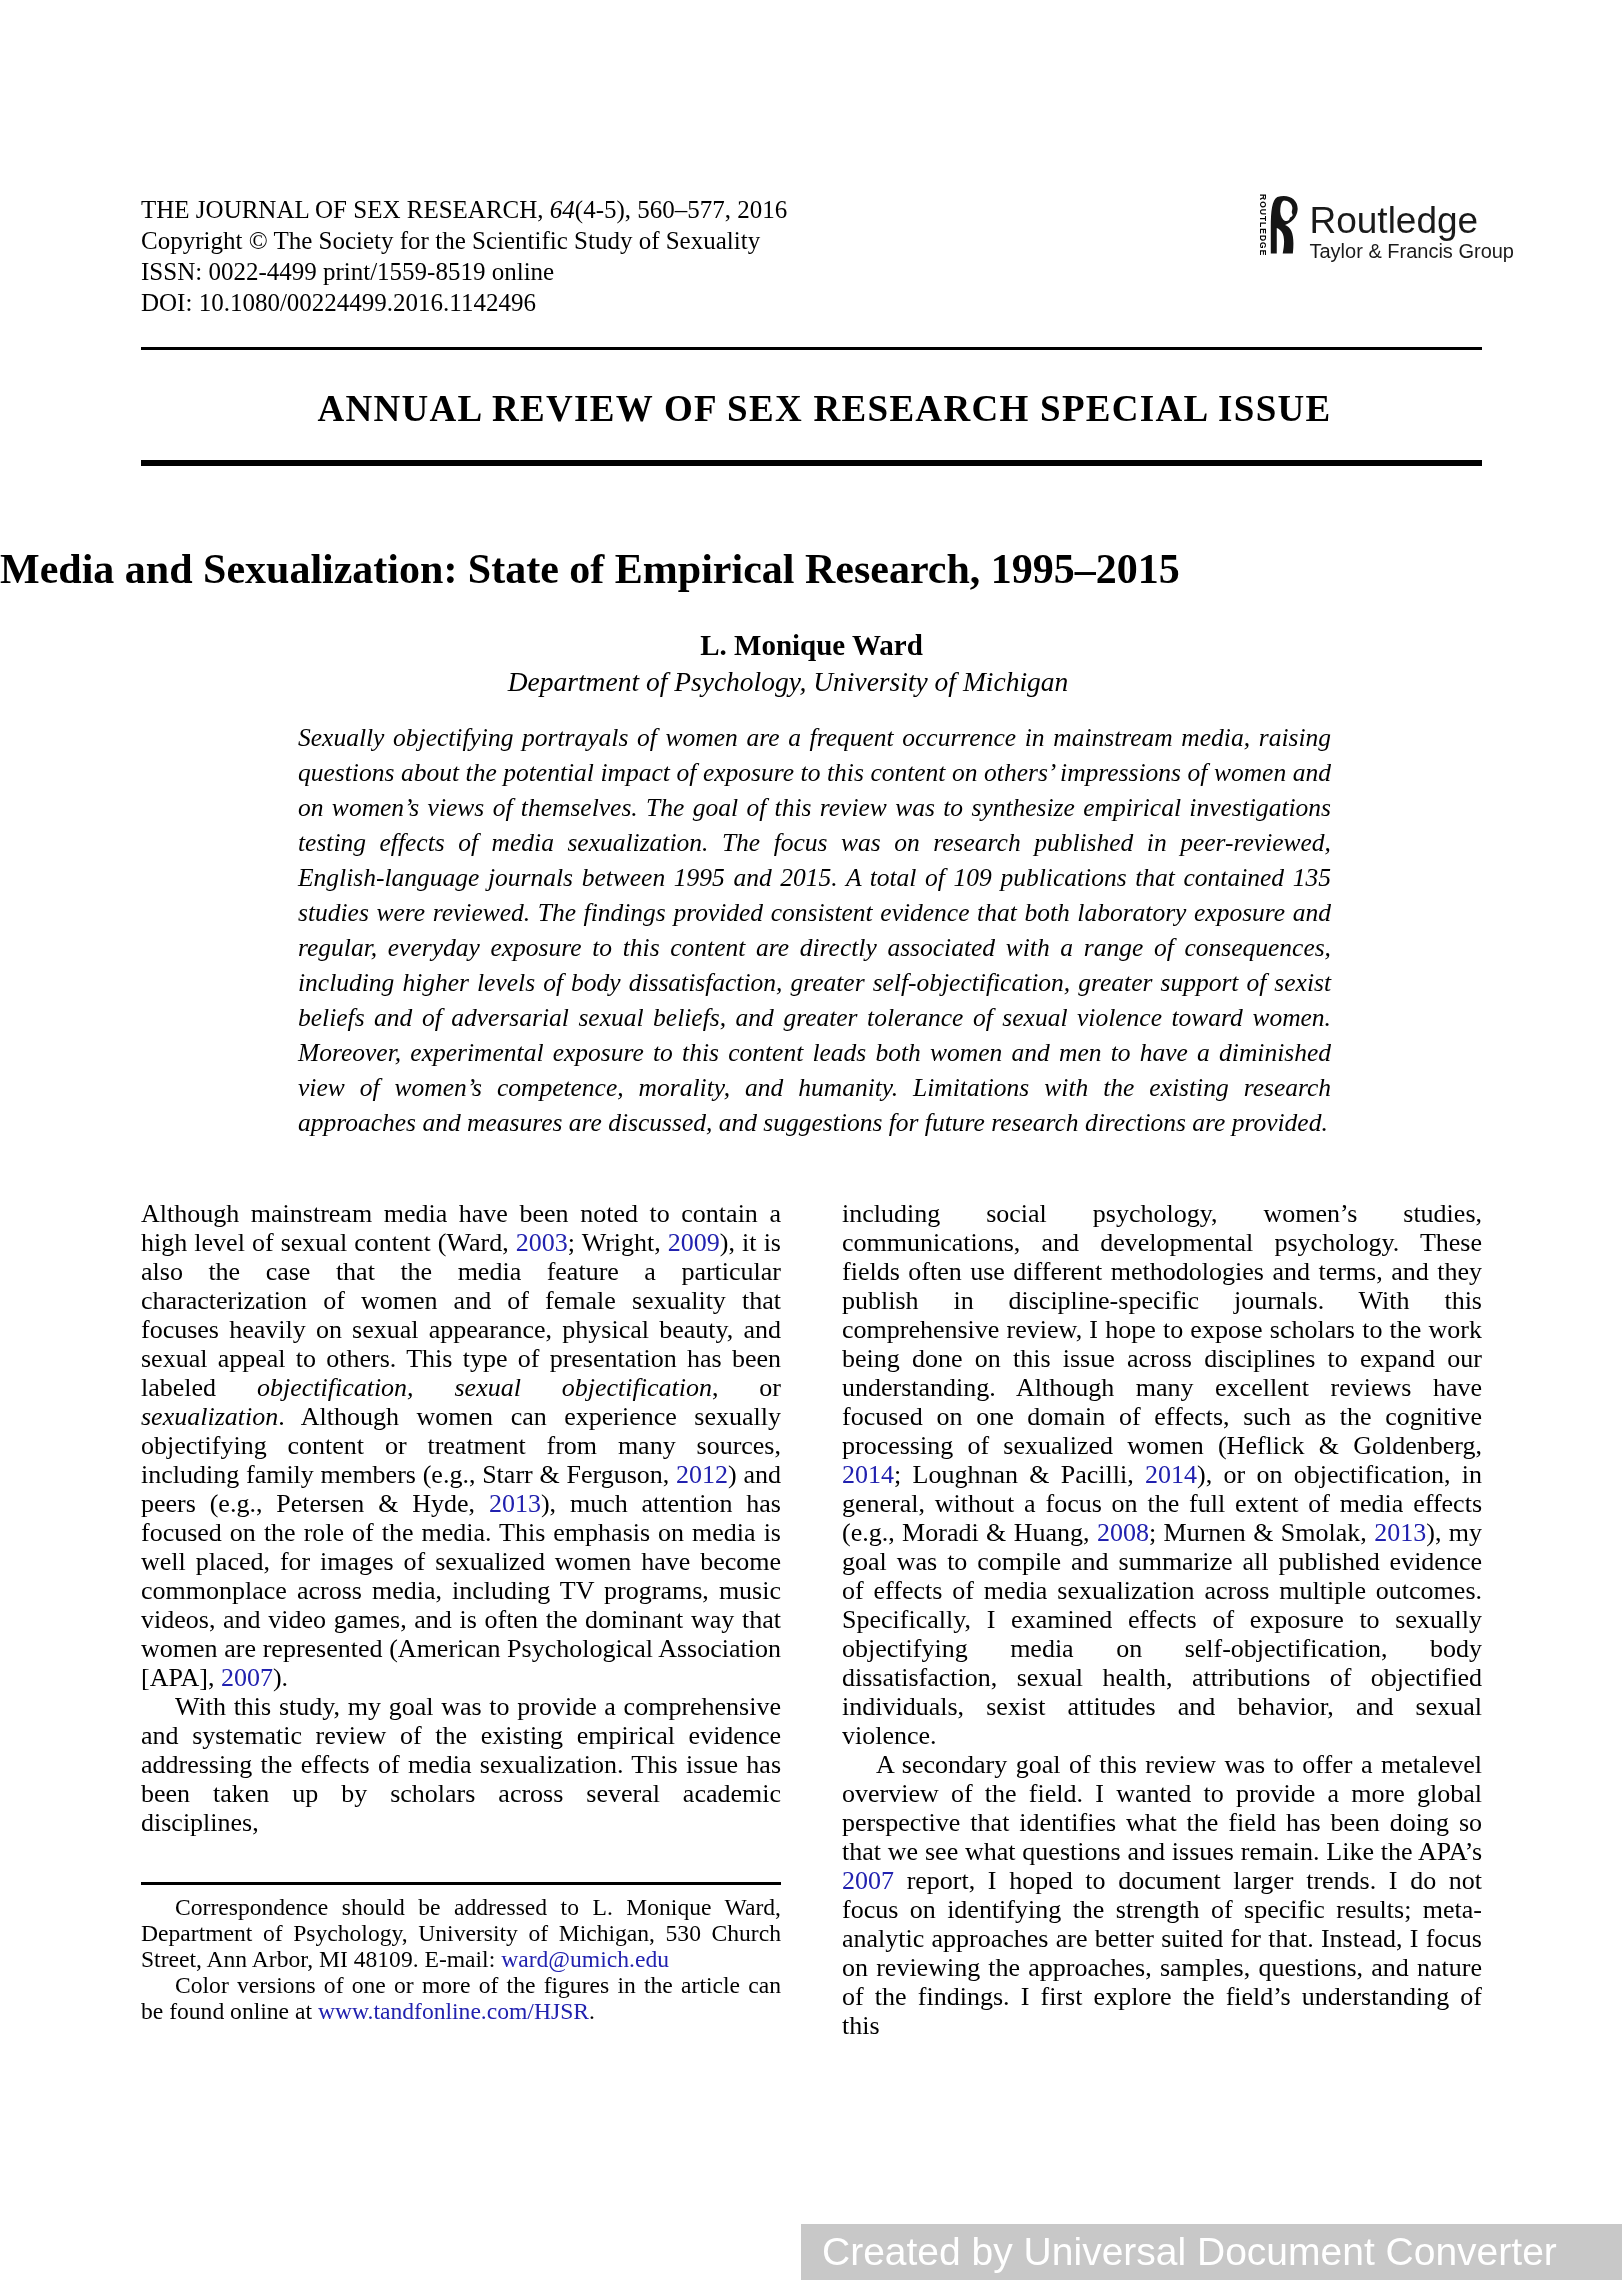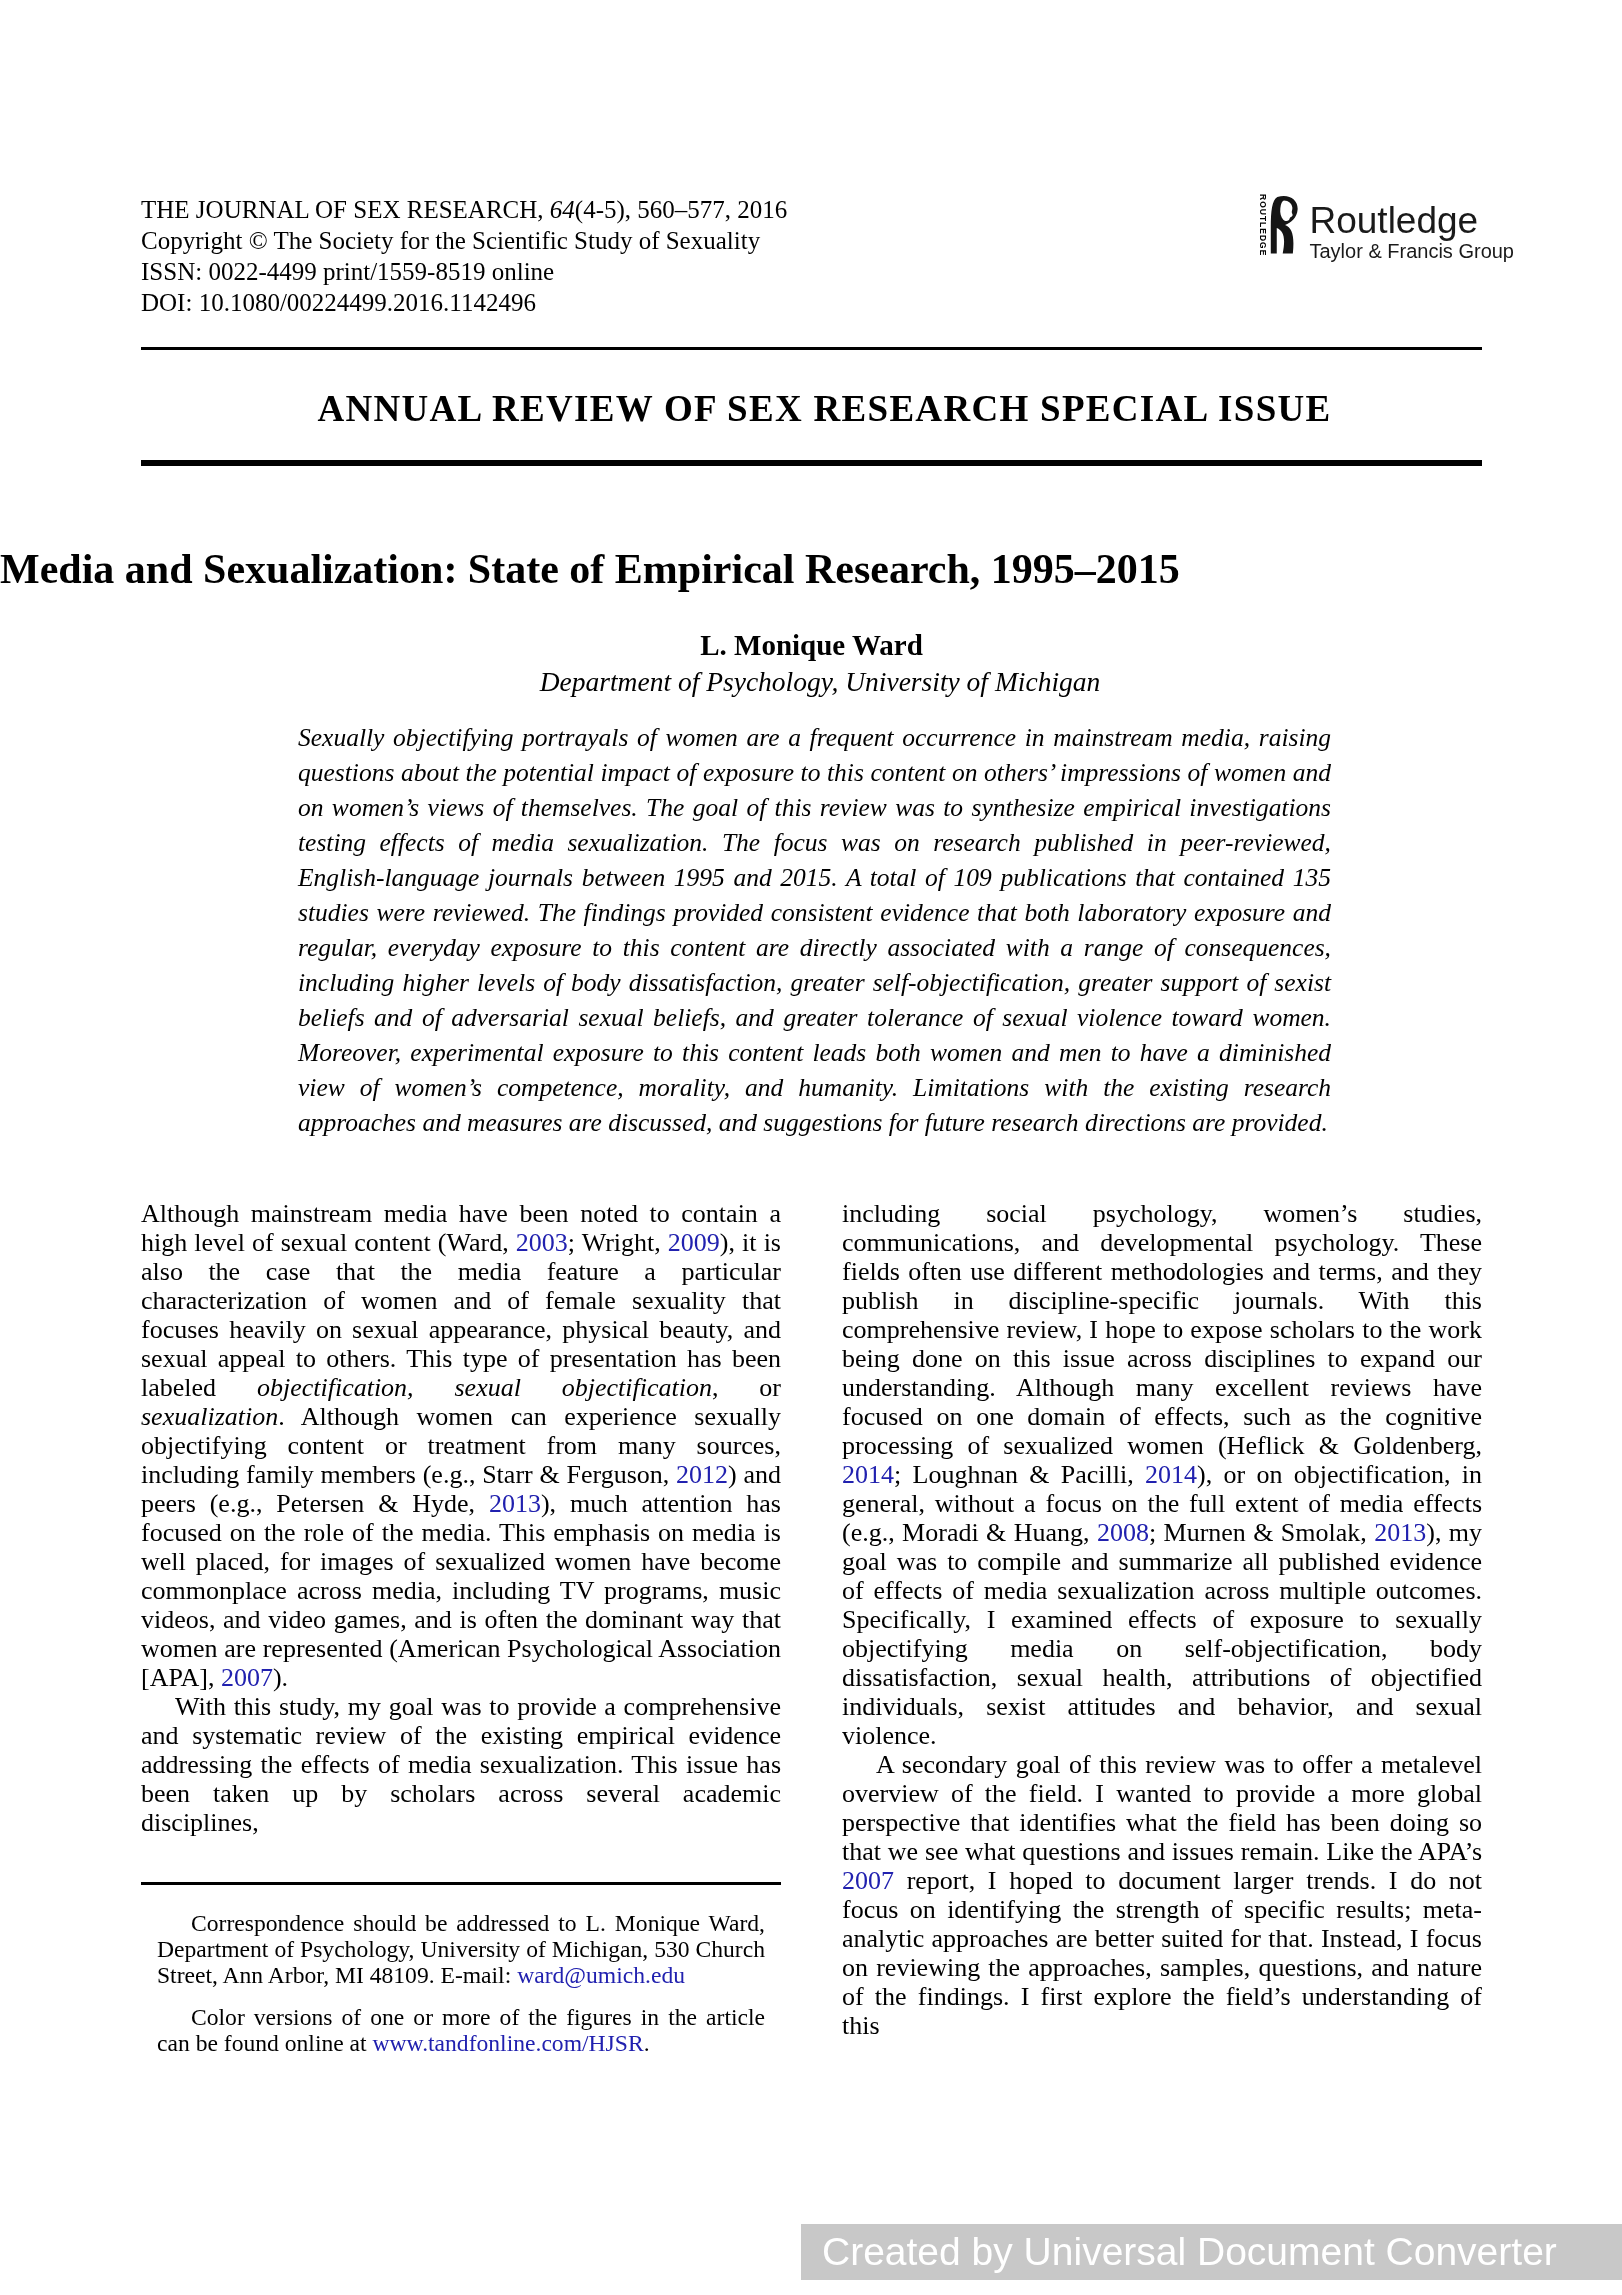--- a/index.html
+++ b/index.html
@@ -27,37 +27,37 @@
   .rule-thick{top:460px;height:5.9px;}
   .footnote-rule{position:absolute;left:141px;width:640px;top:1882px;height:2.6px;background:#000;}
   
   .banner{position:absolute;left:0;width:1623px;top:387px;text-align:center;
     font-size:37px;font-weight:bold;letter-spacing:1.3px;padding-left:13px;}
   .title{position:absolute;left:0;width:1623px;top:545px;text-align:left;
     font-size:42px;font-weight:bold;margin:0;}
   .author{position:absolute;left:0;width:1623px;top:629px;text-align:center;
     font-size:29px;font-weight:bold;}
   .affiliation{position:absolute;left:0;width:1576px;top:666px;text-align:center;
-    font-size:27.5px;font-style:italic;padding-left:32px;}
+    font-size:27.5px;font-style:italic;}
   
   .abstract{position:absolute;left:298px;width:1033px;top:720px;
     font-size:25.5px;line-height:35px;font-style:italic;text-align:justify;}
   
   .col{position:absolute;top:1199px;width:640px;font-size:26px;line-height:29px;text-align:justify;}
   .col-left{left:141px;}
   .col-right{left:842px;}
   .para{margin:0;}
   .para.indent{text-indent:34px;}
   .s-italic{font-style:italic;}
   .s-cite{color:var(--cite-color,#2121af);}
   .s-link{color:var(--cite-color,#2121af);}
   
   .footnote{position:absolute;left:141px;width:640px;top:1894px;
     font-size:23.6px;line-height:26px;text-align:justify;}
-  .fn-para{margin:16px;text-indent:34px;}
+  .fn-para{margin:0;text-indent:34px;}
   
   .watermark{position:absolute;left:801px;top:2224px;width:822px;height:56px;
     background:var(--wm-bg,#c8c8c8);color:var(--wm-fg,#ffffff);
     font-family:"Liberation Sans",sans-serif;font-size:39px;
     display:flex;align-items:center;padding-left:21px;box-sizing:border-box;
     white-space:nowrap;overflow:hidden;}
 </style>
 </head>
 <body>
 

